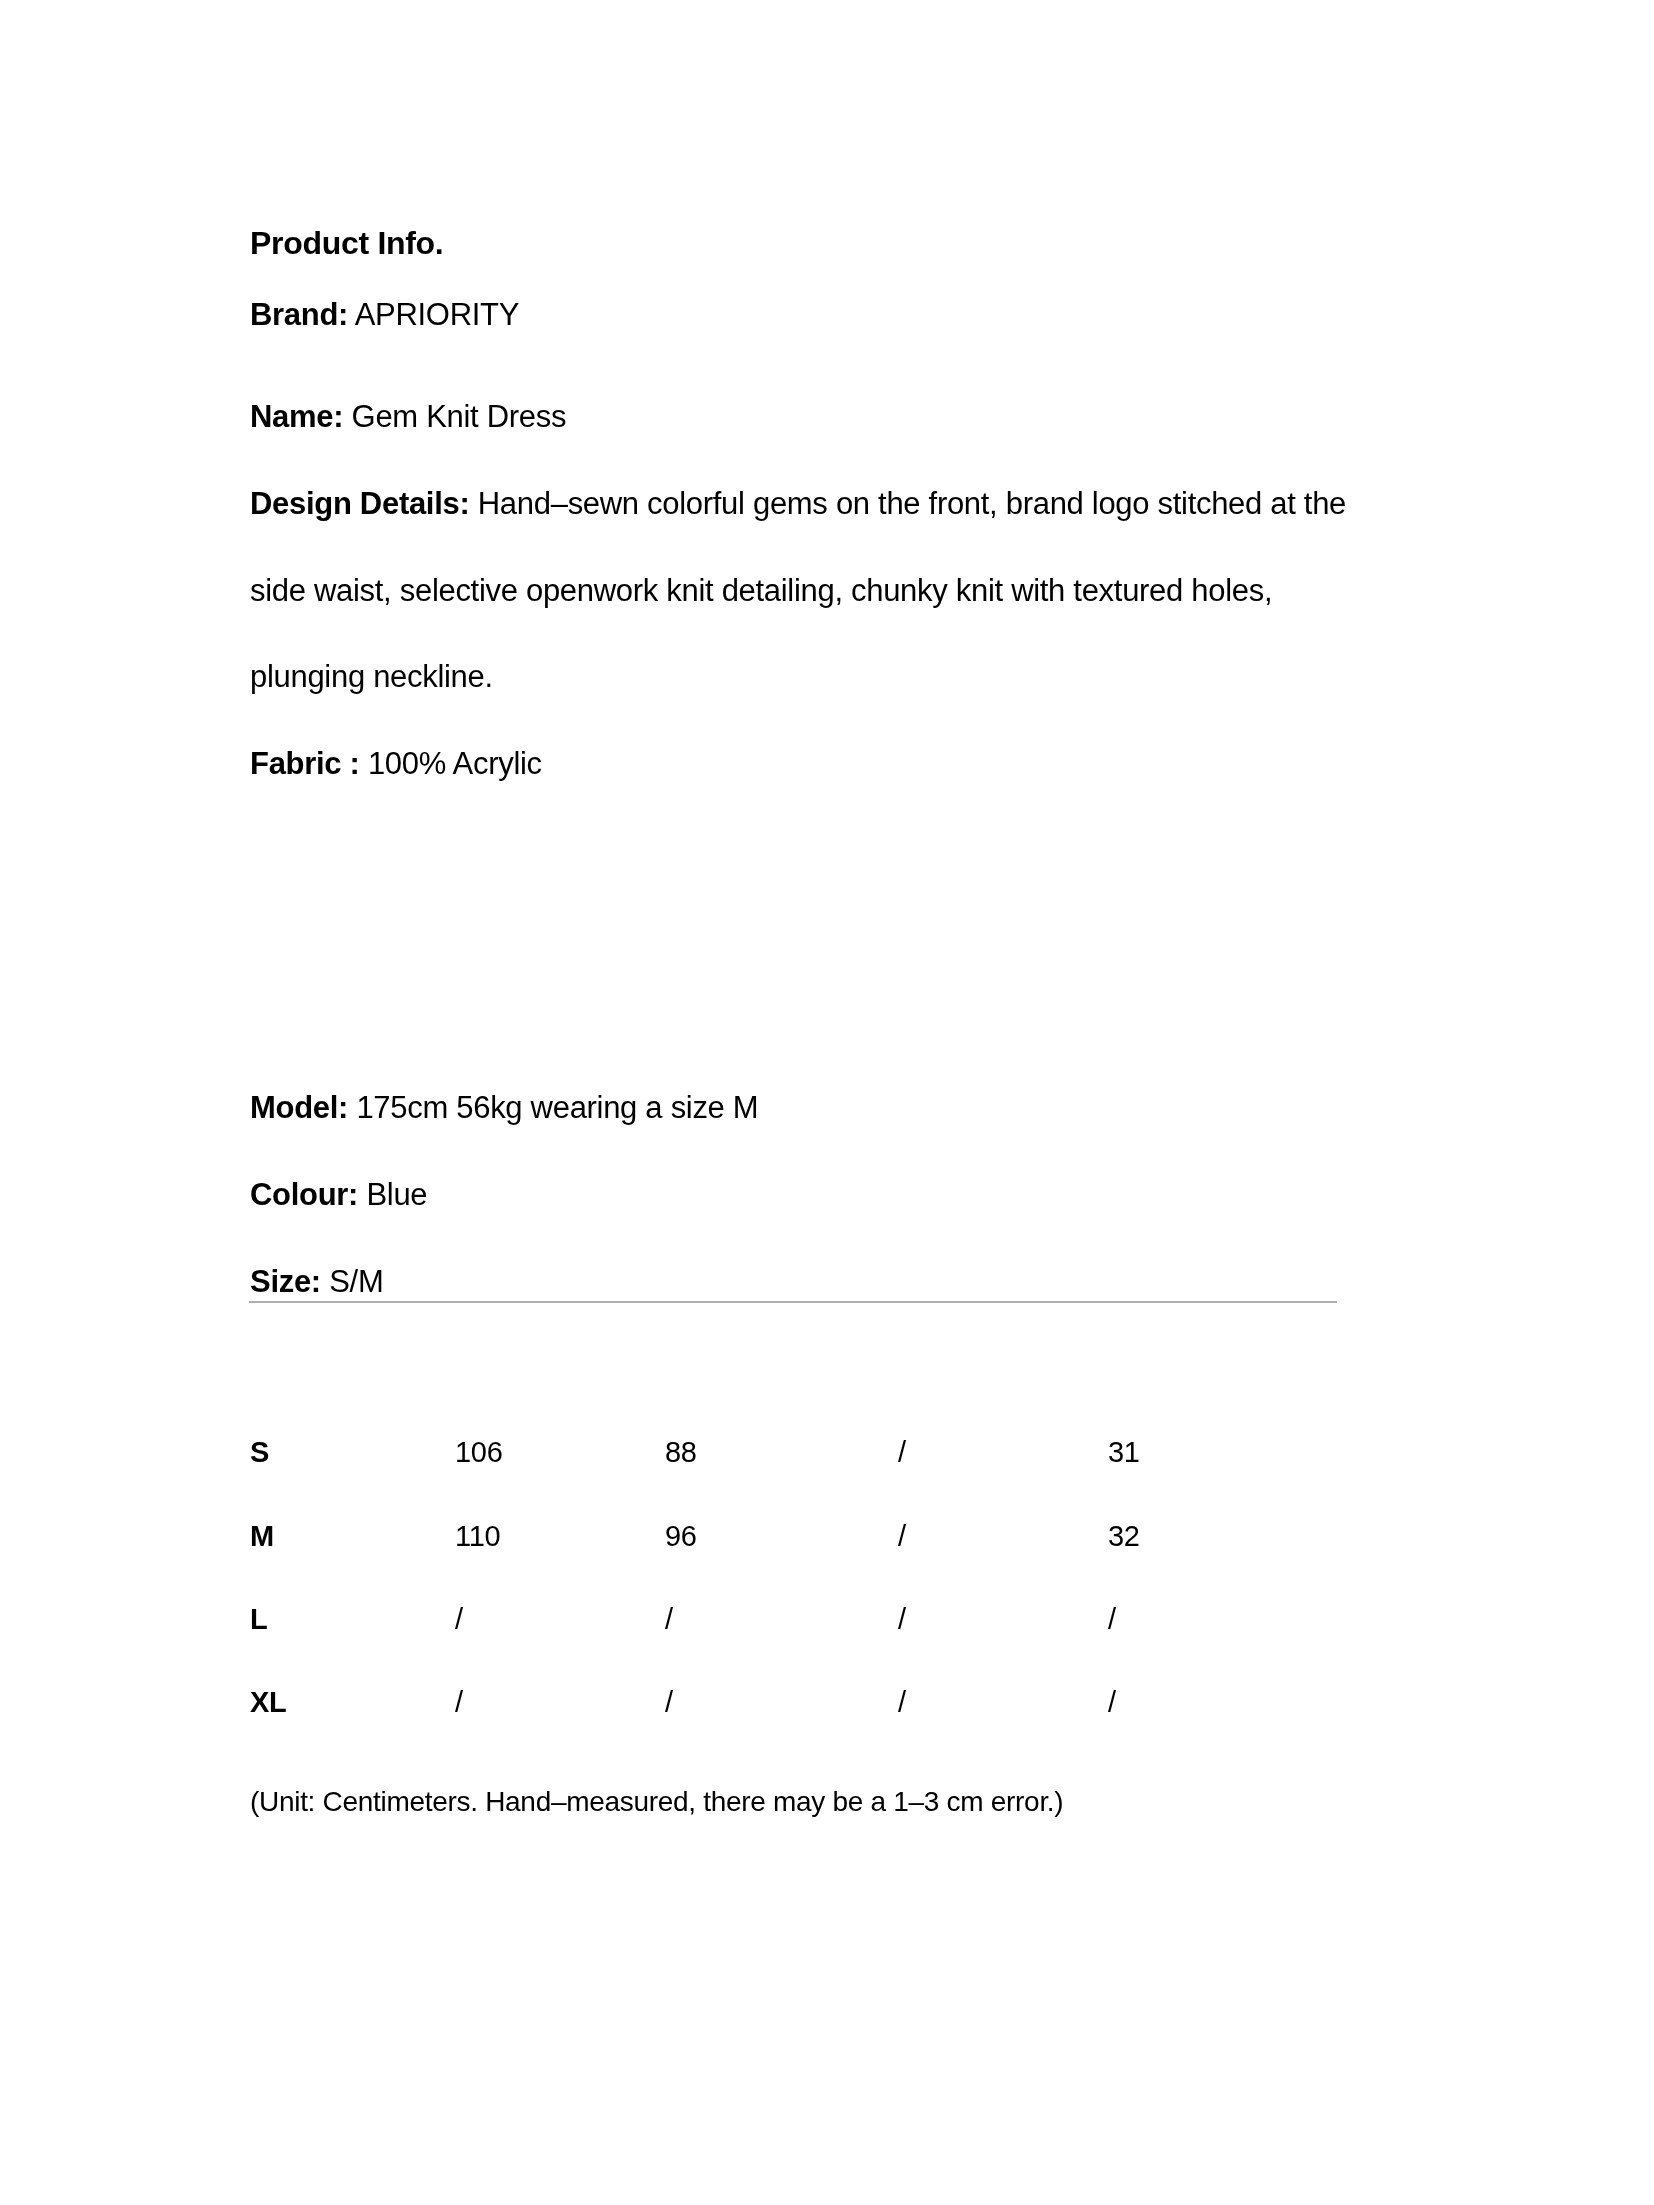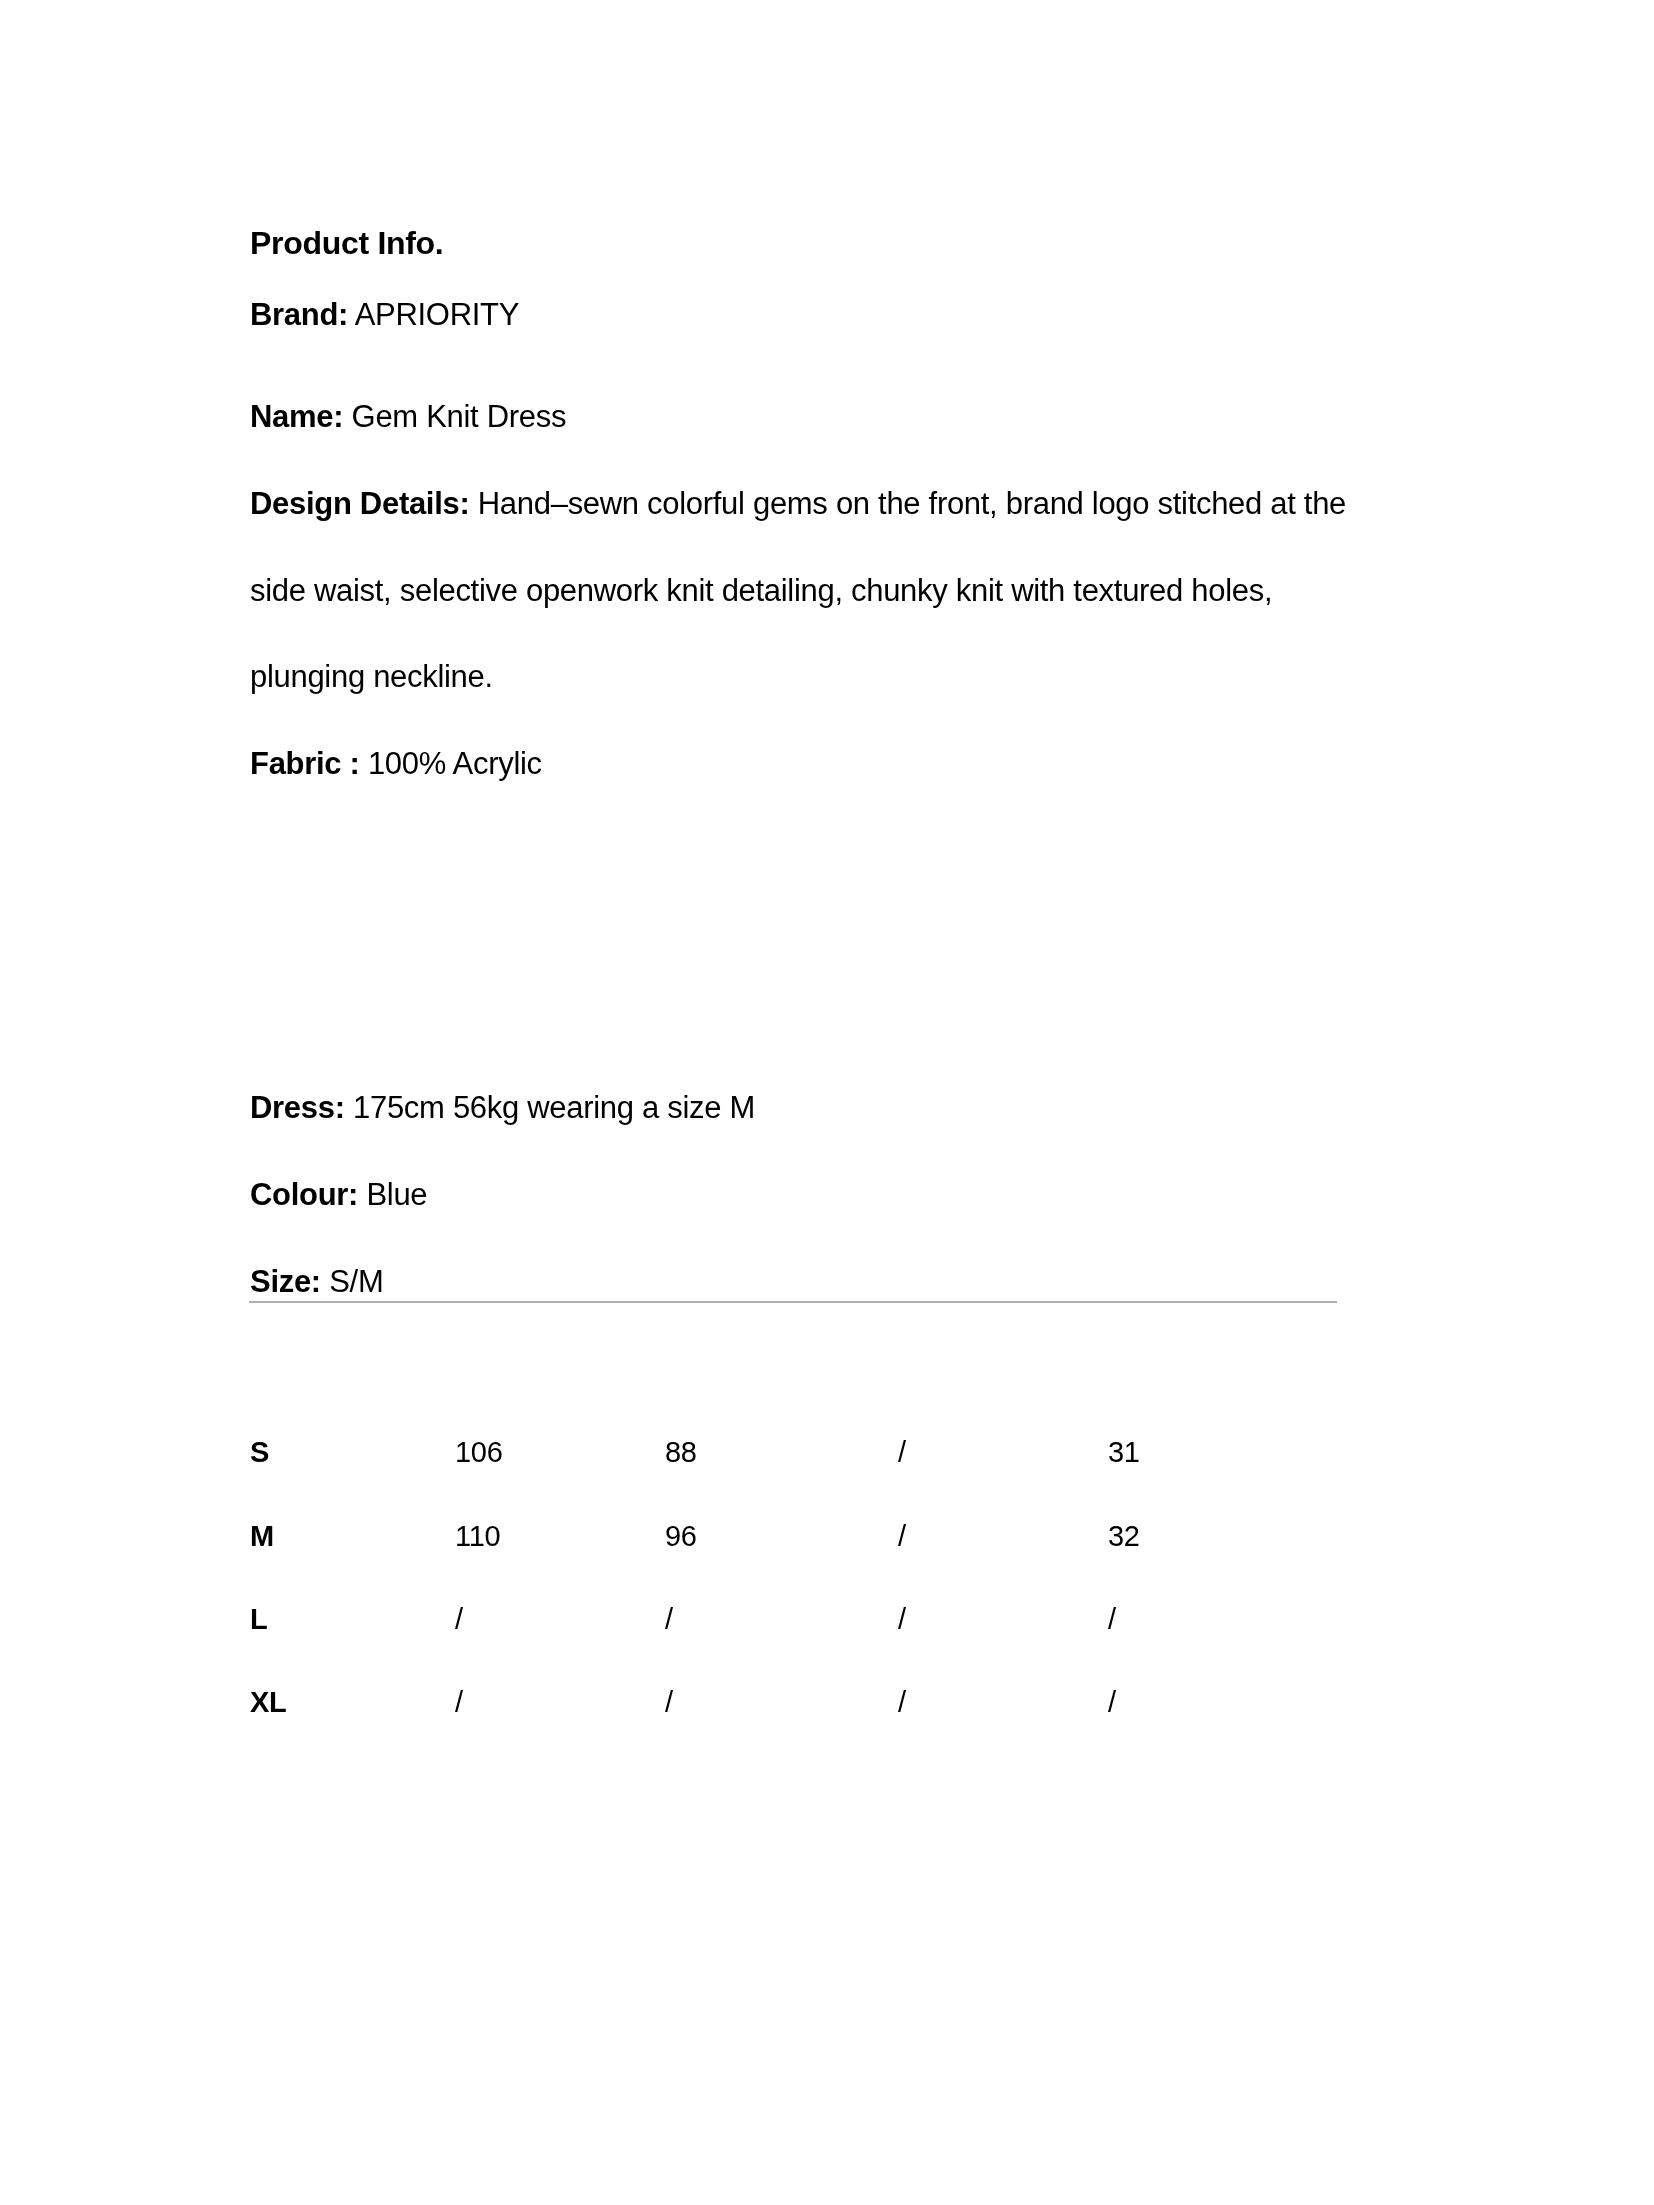--- a/index.html
+++ b/index.html
@@ -102,21 +102,21 @@
   <div class="line" style="top:661px">
     <span>plunging neckline.</span>
   </div>
 
   <div class="line" style="top:748px">
     <span class="lbl">Fabric :</span>
     <span>100% Acrylic</span>
   </div>
 
   <div class="line" style="top:1092px">
-    <span class="lbl">Dress:</span>
+    <span class="lbl">Model:</span>
     <span>175cm 56kg wearing a size M</span>
   </div>
 
   <div class="line" style="top:1179px">
     <span class="lbl">Colour:</span>
     <span>Blue</span>
   </div>
 
   <div class="line" style="top:1266px">
     <span class="lbl">Size:</span>
@@ -151,15 +151,16 @@
   </div>
 
   <div class="trow tdata" style="top:1688px">
     <span class="cell c1 rowlabel">XL</span>
     <span class="cell c2">/</span>
     <span class="cell c3">/</span>
     <span class="cell c4">/</span>
     <span class="cell c5">/</span>
   </div>
 
+  <div class="line note" style="top:1788px">(Unit: Centimeters. Hand–measured, there may be a 1–3 cm error.)</div>
 
 </div>
 
 
 </body></html>

